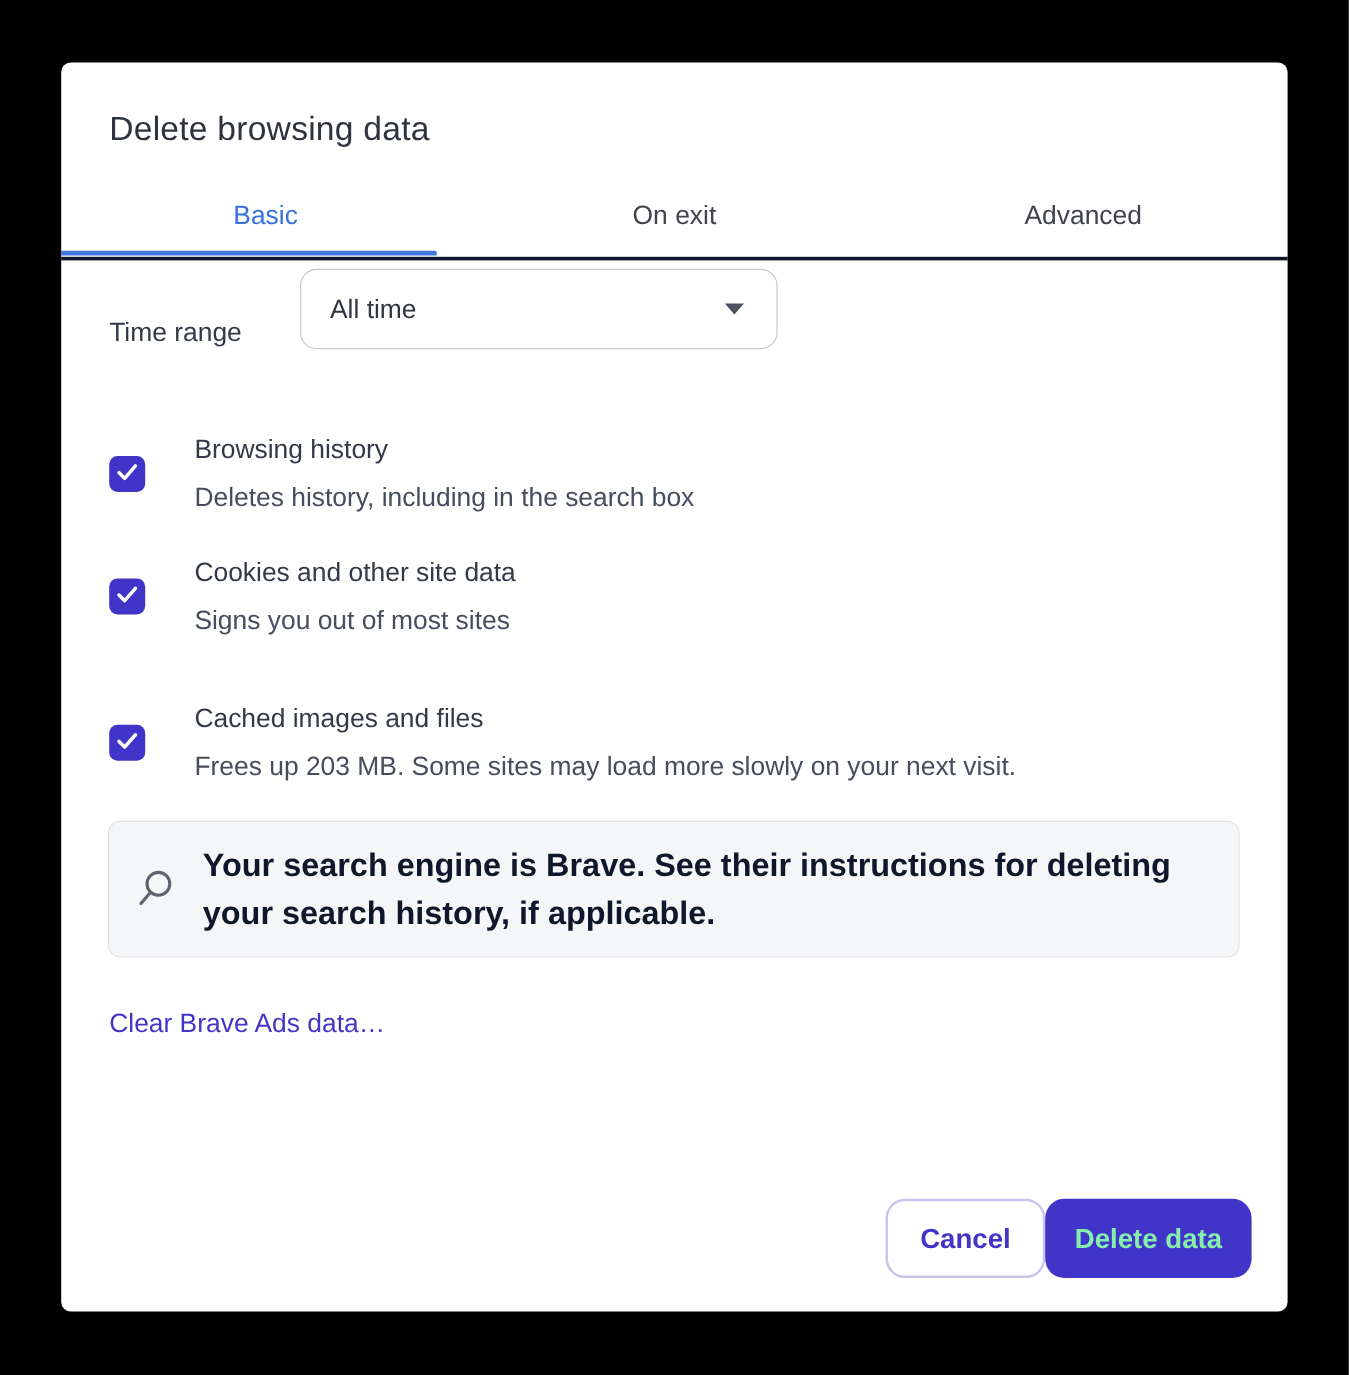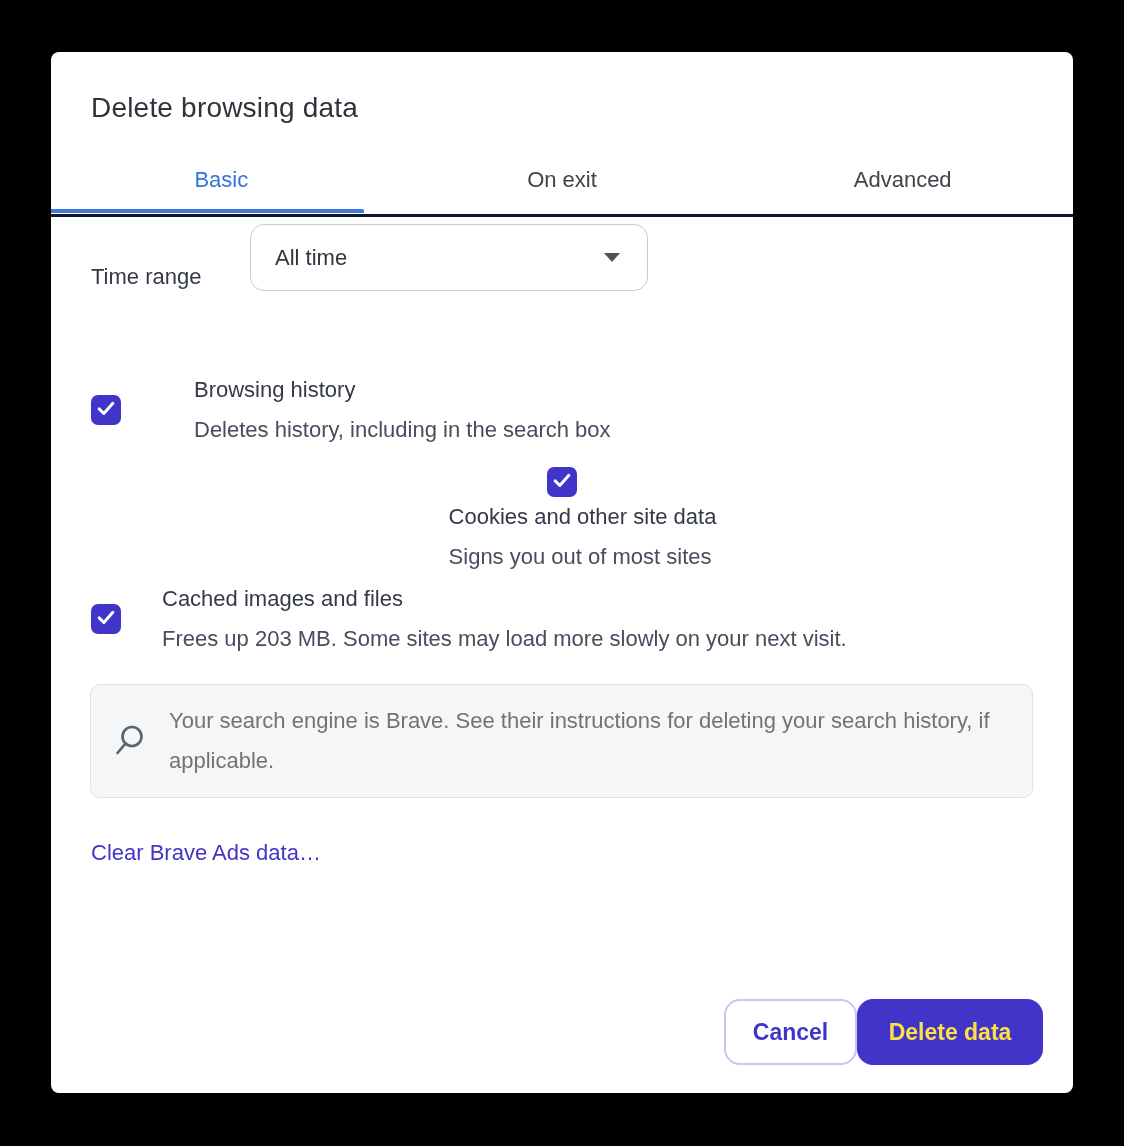--- a/index.html
+++ b/index.html
@@ -85,22 +85,22 @@
     margin-right: 27px;
   }
   .check-row {
     position: absolute;
     left: 40px;
     right: 40px;
     height: 80px;
     display: flex;
     align-items: center;
   }
-  .check-row.r0 { top: 318px; gap: 32px; }
-  .check-row.r1 { top: 415px; flex-direction: column; }
+  .check-row.r0 { top: 303px; }
+  .check-row.r1 { top: 405px; }
   .check-row.r2 { top: 527px; }
   .checkbox {
     width: 30px; height: 30px;
     background: #4134c9;
     border-radius: 7px;
     flex: none;
     display: flex;
     align-items: center;
     justify-content: center;
     cursor: pointer;
@@ -128,23 +128,24 @@
     align-items: center;
   }
   .notice-icon {
     flex: none;
     margin-left: 21px;
     width: 36px; height: 36px;
   }
   .notice-text {
     margin-left: 21px;
     margin-right: 40px;
-    font-size: 22px;
+    font-size: 27px;
     line-height: 40px;
-    color: #737373;
+    color: #0f172a;
+    font-weight: bold;
   }
   .ads-link {
     position: absolute;
     left: 40px; top: 786px;
     font-size: 22px;
     line-height: 30px;
     color: #4334c8;
     cursor: pointer;
     text-decoration: none;
   }
@@ -166,24 +167,24 @@
     cursor: pointer;
     box-sizing: border-box;
   }
   .btn-cancel {
     width: 133px;
     background: #ffffff;
     border: 2px solid #c9c5ed;
     color: #4334c8;
   }
   .btn-confirm {
-    width: 186px;
+    width: 172px;
     background: #4134c9;
     border: none;
-    color: #fde047;
+    color: #86efac;
   }
 </style>
 </head>
 <body>
 
 <div class="dialog">
 
   <div class="dialog-title">Delete browsing data</div>
 
   <div class="tabs">

